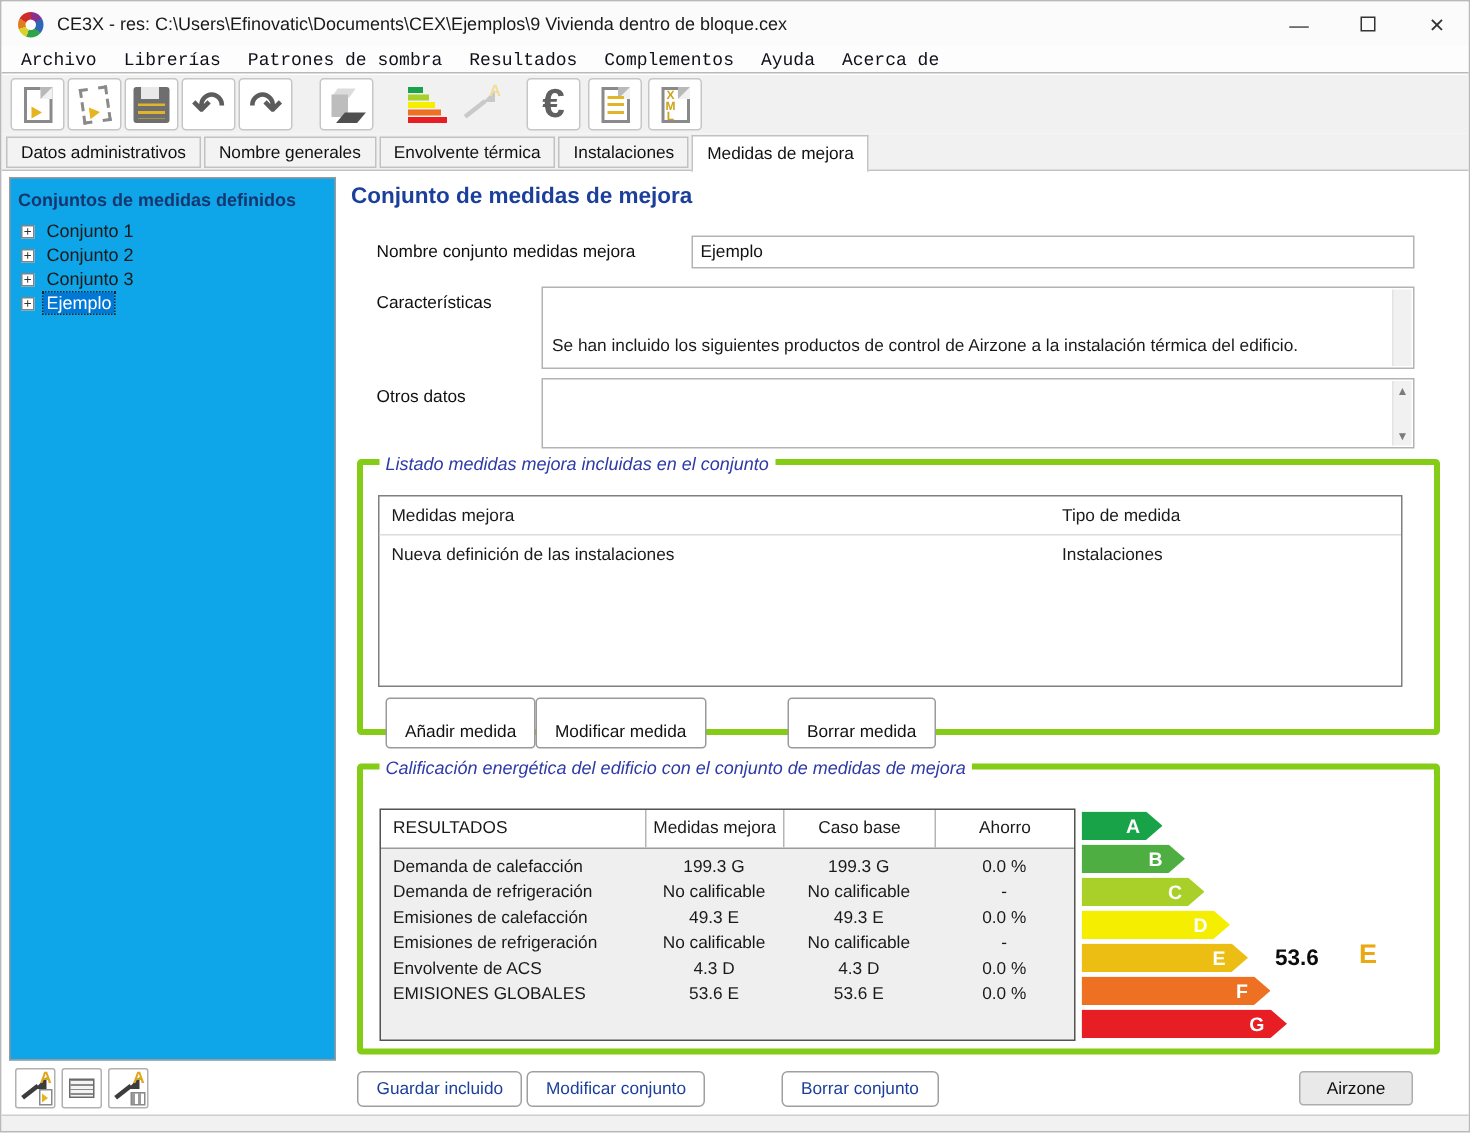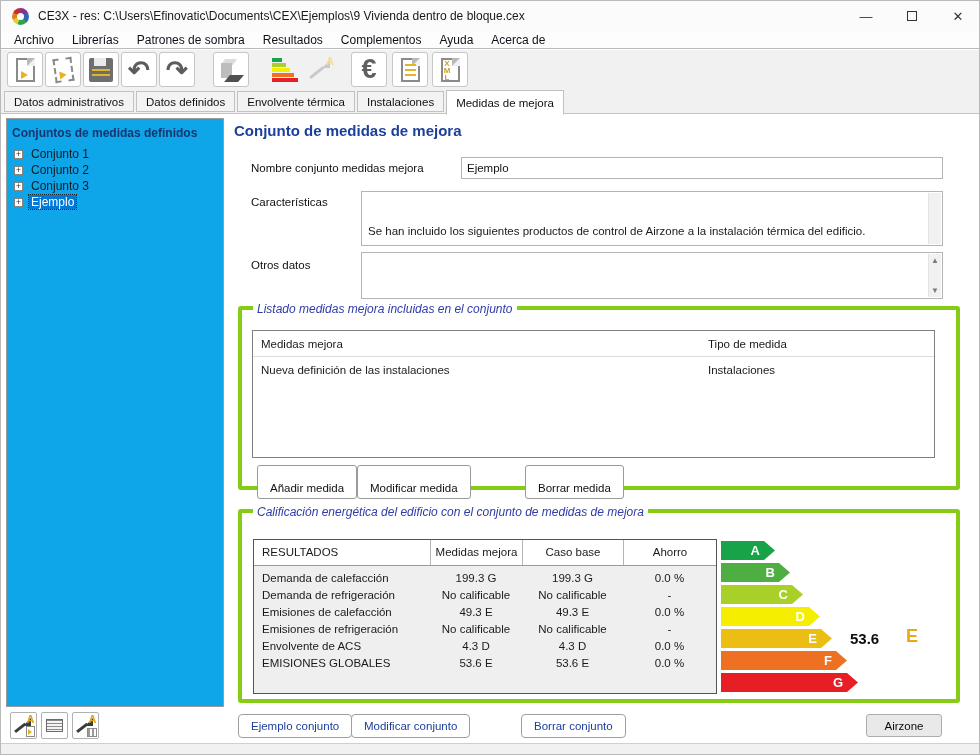--- a/index.html
+++ b/index.html
@@ -13,21 +13,21 @@
   .titlebar { position:absolute; left:0; top:0; width:980px; height:30px; background:#fbfbfb; display:flex; align-items:center; padding-left:11px; }
   .app-icon { width:17px; height:17px; border-radius:50%;
     background:conic-gradient(#8b2f8f 0 60deg,#2f66b5 60deg 130deg,#2fa24a 130deg 200deg,#d8d22b 200deg 250deg,#e07c22 250deg 300deg,#cf2b2b 300deg 360deg);
     position:relative; }
   .app-icon::after { content:""; position:absolute; left:5px; top:5px; width:7px; height:7px; border-radius:50%; background:#fff; }
   .title-text { margin-left:9px; font-size:12px; color:#191919; }
   .win-controls { position:absolute; right:0; top:0; height:30px; display:flex; }
   .win-btn { width:46px; height:30px; display:flex; align-items:center; justify-content:center; color:#333; font-size:13px; }
   .max-glyph { width:10px; height:10px; border:1.4px solid #333; display:inline-block; }
   
-  .menubar { position:absolute; left:0; top:30px; width:980px; height:18px; background:#fdfdfd; display:flex; align-items:center; padding-left:4px; border-bottom:1px solid #b9b9b9; }
+  .menubar { position:absolute; left:0; top:30px; width:980px; height:18px; background:#fdfdfd; display:flex; align-items:center; padding-left:4px; border-bottom:1px solid #b9b9b9;font-family:Liberation Mono, monospace; }
   .menu-item { padding:0 9px; font-size:12px; color:#10101a; }
   
   .toolbar { position:absolute; left:0; top:49px; width:980px; height:39px; background:#f1f1f1; }
   .tool-btn { position:absolute; top:2px; width:36px; height:35px; background:#fff; border:1px solid #c6c6c6; border-radius:3px; display:flex; align-items:center; justify-content:center; }
   .tool-btn.flat { background:transparent; border-color:transparent; }
   .glyph-icon { font-size:26px; color:#5c5c5c; font-weight:bold; line-height:1; }
   .page-ic { width:19px; height:24px; border:2px solid #8a8a8a; background:#fff; position:relative; }
   .page-ic .fold { position:absolute; right:-2px; top:-2px; width:0; height:0; border-left:8px solid #b9b9b9; border-top:8px solid #f1f1f1; transform:rotate(90deg); }
   .page-ic .gold-arrow { position:absolute; left:3px; bottom:1px; width:0; height:0; border-left:7px solid #e6b41e; border-top:4px solid transparent; border-bottom:4px solid transparent; }
   .page-ic.open { transform:rotate(-8deg); border-style:dashed; border-width:2px; }
@@ -196,21 +196,21 @@
     <div class="tool-btn" style="left:431px">
       <div class="page-ic">
           <span class="fold"></span>
         <div class="xml-letters">XML</div>
       </div>
     </div>
   </div>
 
   <div class="tabbar">
     <div class="tab">Datos administrativos</div>
-    <div class="tab">Datos definidos</div>
+    <div class="tab">Nombre generales</div>
     <div class="tab">Envolvente térmica</div>
     <div class="tab">Instalaciones</div>
     <div class="tab active">Medidas de mejora</div>
   </div>
   <div class="content-sheet"></div>
 
   <div class="sidebar">
     <div class="sidebar-header">Conjuntos de medidas definidos</div>
     <div class="tree-item">
       <span class="expander">+</span>
@@ -364,19 +364,19 @@
           <span>F</span>
         </div>
       <div class="arrow" style="width: 137px; background: rgb(232, 30, 37);">
           <span>G</span>
         </div>
     </div>
     <div class="rating-value">53.6</div>
     <div class="rating-letter" style="color: rgb(234, 168, 18);">E</div>
   </div>
 
-  <button class="btn-footer" style="left:237px;">Ejemplo conjunto</button>
+  <button class="btn-footer" style="left:237px;">Guardar incluido</button>
   <button class="btn-footer" style="left:350px;">Modificar conjunto</button>
   <button class="btn-footer" style="left:520px;">Borrar conjunto</button>
   <button class="btn-close">Airzone</button>
 
   <div class="statusbar"></div>
 </div>
 
 </body></html>

